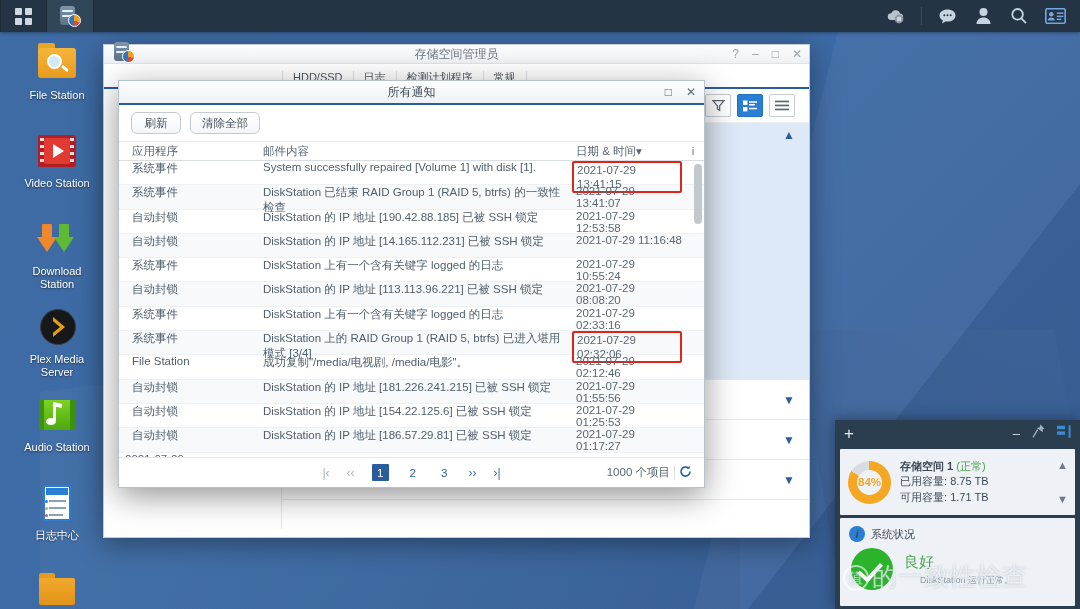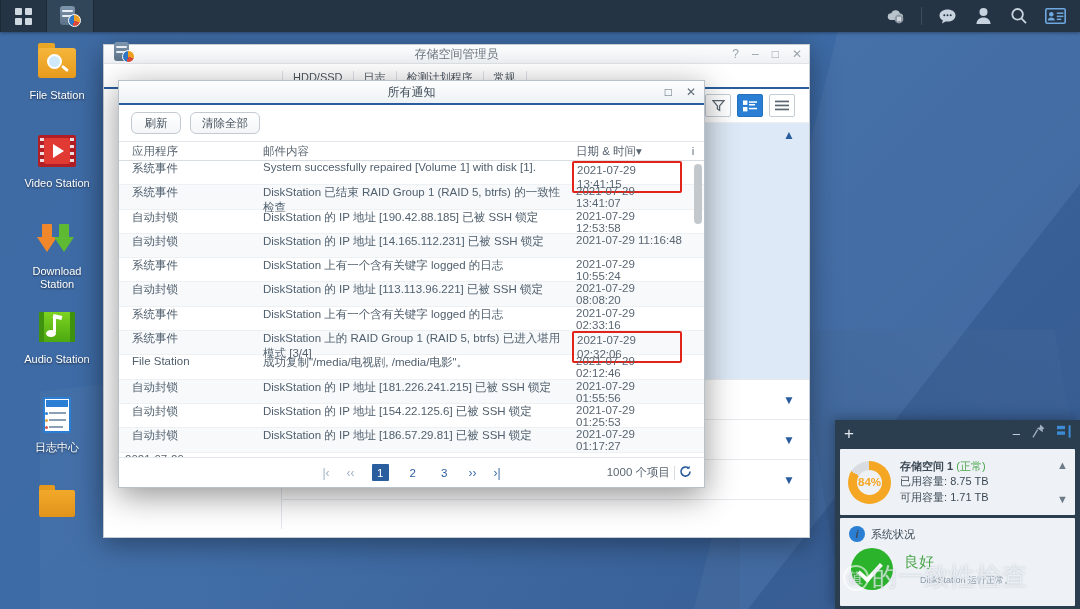--- a/index.html
+++ b/index.html
@@ -507,20 +507,28 @@
   </div>
 
   <div class="desk-item">
     <span class="ico ic-download">
       <span class="a1"><span class="arw o"><span class="stem"></span><span class="head"></span></span></span>
       <span class="a2"><span class="arw g"><span class="stem"></span><span class="head"></span></span></span>
     </span>
     <span class="lbl">Download Station</span>
   </div>
 
+  <div class="desk-item">
+    <span class="ico ic-plex">
+      <span class="circ"></span>
+        <span class="chev"></span>
+        <span class="chev2"></span>
+    </span>
+    <span class="lbl">Plex Media Server</span>
+  </div>
 
   <div class="desk-item">
     <span class="ico ic-audio">
       <span class="box"></span>
       <span class="edge" style="left:5px"></span>
         <span class="edge" style="left:36px"></span>
       <span class="note"></span>
     </span>
     <span class="lbl">Audio Station</span>
   </div>

